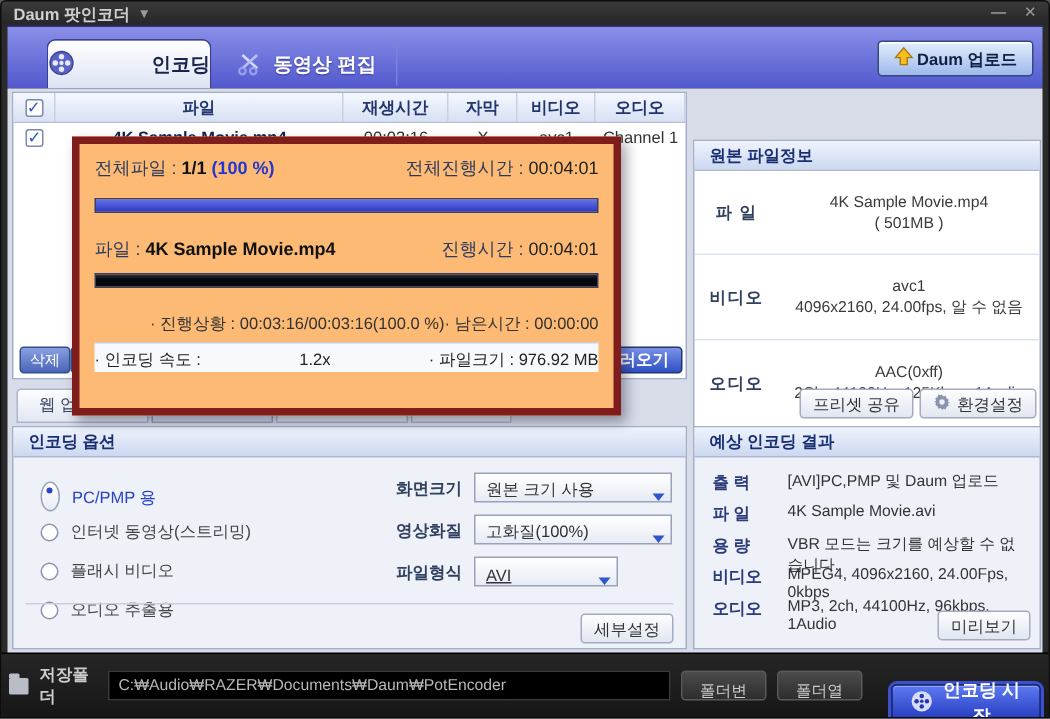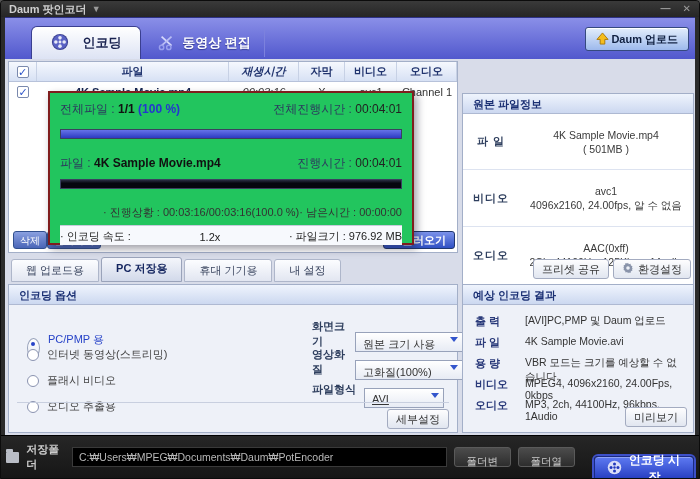--- a/index.html
+++ b/index.html
@@ -9,52 +9,52 @@
 
   
   .titlebar { position:absolute; top:0; left:0; right:0; height:16px; background:linear-gradient(#3a3a3a,#262626); display:flex; align-items:center; padding:0 8px; }
   .titlebar .title { color:#cfcfcf; font-weight:bold; font-size:11px; }
   .titlebar .caret { color:#9a9a9a; font-size:9px; margin-left:5px; }
   .win-controls { margin-left:auto; display:flex; gap:12px; }
   .win-controls span { color:#9a9a9a; font-size:10px; font-weight:bold; cursor:default; line-height:14px; }
 
   
   .header { position:absolute; top:16px; left:4px; right:4px; height:42px; background:linear-gradient(#8a8fe8,#5158cd); border-top:1px solid #2e3286; }
-  .tab-enc { position:absolute; left:26px; bottom:0; width:110px; height:33px; background:linear-gradient(#ffffff,#dde3f4); border:1px solid #3a3f90; border-bottom:none; border-radius:6px 6px 0 0; display:flex; align-items:center; justify-content:center; gap:14px; color:#1a2350; font-weight:bold; font-size:13px; }
+  .tab-enc { position:absolute; left:26px; bottom:0; width:110px; height:33px; background:linear-gradient(#ffffff,#dde3f4); border:1px solid #3a3f90; border-bottom:none; border-radius:6px 6px 0 0; display:flex; align-items:center; justify-content:space-between; gap:14px; color:#1a2350; font-weight:bold; font-size:13px; }
   .tab-edit { position:absolute; left:140px; bottom:2px; width:120px; height:28px; display:flex; align-items:center; justify-content:center; gap:6px; color:#ffffff; font-weight:bold; font-size:13px; text-shadow:0 1px 1px #333a8f; border-right:1px solid #7c81dd; }
   .btn-upload { position:absolute; right:6px; top:9px; height:24px; padding:0 10px; background:linear-gradient(#e3eefc,#9db9ec); border:1px solid #35497f; border-radius:3px; display:flex; align-items:center; gap:2px; color:#102040; font-weight:bold; font-size:11px; box-shadow:inset 0 1px 0 #fff; }
 
   
   .content { position:absolute; top:58px; left:4px; right:4px; height:378px; background:#d8dce9; }
 
   .panel { position:absolute; background:#ffffff; border:1px solid #a3afc8; }
   .panel-title { height:20px; background:linear-gradient(#eff4fd,#ccd8f0); border-bottom:1px solid #aeb9d2; color:#1a2f73; font-weight:bold; font-size:11px; line-height:20px; padding-left:10px; }
 
   
   .file-panel { left:3px; top:2px; width:450px; height:192px; }
   .list-header { display:flex; height:20px; background:linear-gradient(#f5f8fe,#d7e1f4); border-bottom:1px solid #b7c2da; color:#22356f; font-weight:bold; }
   .list-header > div { display:flex; align-items:center; justify-content:center; border-right:1px solid #c7d1e5; }
   .list-row { display:flex; height:20px; align-items:center; color:#333; }
   .list-row > div { display:flex; align-items:center; justify-content:center; }
-  .c-check { width:28px; } .c-file { flex:1; } .c-dur { width:70px;font-style:italic; } .c-sub { width:46px; } .c-vid { width:52px; } .c-aud { width:60px; }
+  .c-check { width:28px; } .c-file { flex:1; } .c-dur { width:70px; } .c-sub { width:46px; } .c-vid { width:52px; } .c-aud { width:60px; }
   .fname { font-weight:bold; color:#14244f; }
   .checkbox { width:12px; height:12px; background:#fff; border:1px solid #7a89ad; border-radius:2px; color:#2a52c8; font-size:11px; line-height:10px; text-align:center; font-weight:bold; }
   .btn-blue-sm { position:absolute; bottom:3px; height:18px; background:linear-gradient(#8aa0e0,#4a66b8); border:1px solid #31508f; border-radius:3px; color:#fff; font-size:10px; padding:0 6px; line-height:15px; }
   .btn-load { position:absolute; right:2px; bottom:3px; height:18px; background:linear-gradient(#7b92ea,#2f50c4); border:1px solid #20376f; border-radius:3px; color:#fff; font-weight:bold; font-size:11px; padding:0 8px 0 18px; line-height:16px; }
   .btn-load .spark { position:absolute; left:4px; top:4px; width:9px; height:9px; background:radial-gradient(circle at 35% 35%, #ffe27a, #e8a818); border-radius:50%; }
 
   
   .source-panel { left:457px; top:2px; width:232px; height:192px;margin-top:32px; }
   .info-row { display:flex; border-bottom:1px solid #dde3f0; align-items:center; }
   .info-row:last-child { border-bottom:none; }
   .info-label { width:56px; text-align:center; font-weight:bold; color:#30405f; font-size:11px; letter-spacing:1px; }
   .info-value { flex:1; text-align:center; color:#3a3a3a; font-size:10.5px; white-space:pre-line; line-height:14px; }
 
   
-  .dialog { position:absolute; left:43px; top:32px; width:366px; height:154px; background:#22c55e; border:2px solid #7f1d1d; box-shadow:3px 4px 8px rgba(20,20,40,.4); z-index:10; color:#222; }
+  .dialog { position:absolute; left:43px; top:32px; width:366px; height:186px; background:#fdba74; border:5px solid #7f1d1d; box-shadow:3px 4px 8px rgba(20,20,40,.4); z-index:10; color:#222; }
   .d-row { position:absolute; left:10px; right:10px; display:flex; justify-content:space-between; align-items:baseline; }
   .d-bar { position:absolute; left:10px; right:10px; height:10px; border:1px solid #3a415f; background:#fff; }
   .d-bar .fill { height:100%; }
   .fill-blue { width:100%; background:linear-gradient(#6673e8,#2c3ac2); }
   .fill-black { width:100%; background:linear-gradient(#2a2f44 0%,#06070f 40%); }
   .d1 { top:8px; font-size:12px; } .b1 { top:36px; }
   .d2 { top:62px; font-size:12px; } .b2 { top:86px; }
   .d3 { top:112px; font-size:11px; color:#333;justify-content:flex-end; }
   .d4 { top:132px; height:20px; border-top:1px solid #c6ccdb; background:#f7f9fd; align-items:center; padding-top:2px; }
   .pct { color:#2336cf; font-weight:bold; }
@@ -68,22 +68,22 @@
   .mini-btn { height:20px; padding:0 8px; background:linear-gradient(#fdfdfe,#e1e6f0); border:1px solid #a3abc0; border-radius:3px; color:#333; font-size:11px; display:inline-flex; align-items:center; gap:4px; }
   .strip-right { position:absolute; right:4px; top:200px; display:flex; gap:4px; }
 
   
   .opt-panel { left:3px; top:225px; width:450px; height:149px; background:#eef1f8; }
   .radio-row { position:absolute; left:18px; display:flex; align-items:center; gap:8px; color:#444; }
   .radio { width:12px; height:12px; border:1px solid #8a93b0; border-radius:50%; background:#fff; position:relative; }
   .radio.sel::after { content:""; position:absolute; left:3px; top:3px; width:4px; height:4px; border-radius:50%; background:#2743c8; }
   .radio-row.sel-label { color:#2743c8; }
   .field-row { position:absolute; display:flex; align-items:center; gap:8px; }
-  .field-label { color:#30405f; font-weight:bold; font-size:11px;margin-left:48px; }
-  .sel { height:20px; background:linear-gradient(#ffffff,#e7ebf4); border:1px solid #98a2ba; display:flex; align-items:flex-start; padding:4px 4px 0 7px; color:#333;margin-top:17px; }
+  .field-label { color:#30405f; font-weight:bold; font-size:11px; }
+  .sel { height:20px; background:linear-gradient(#ffffff,#e7ebf4); border:1px solid #98a2ba; display:flex; align-items:flex-end; padding:4px 4px 0 7px; color:#333; }
   .sel .txt { flex:1; }
   .chev { width:0; height:0; border-left:4px solid transparent; border-right:4px solid transparent; border-top:5px solid #3355cc; margin-left:6px; }
   .opt-divider { position:absolute; left:8px; right:8px; top:117px; border-top:1px solid #c8cfdf; }
   .btn-detail { position:absolute; right:8px; top:124px; }
 
   .res-panel { left:457px; top:225px; width:232px; height:149px; background:#eef1f8; }
   .res-row { position:absolute; left:12px; right:8px; display:flex; }
   .res-label { width:50px; font-weight:bold; color:#2a3a7a; font-size:11px; }
   .res-value { flex:1; color:#333; font-size:10.5px; }
   .btn-preview { position:absolute; right:6px; bottom:5px; }
@@ -296,21 +296,21 @@
       </div>
       <div class="field-row" style="left:255px; top:58px;">
         <span class="field-label">영상화질</span>
         <div class="sel" style="width:132px;">
           <span class="txt">고화질(100%)</span>
           <span class="chev"></span>
         </div>
       </div>
       <div class="field-row" style="left:255px; top:86px;">
         <span class="field-label">파일형식</span>
-        <div class="sel" style="width:80px;text-decoration:underline;">
+        <div class="sel" style="width:96px;text-decoration:underline;">
           <span class="txt">AVI</span>
           <span class="chev"></span>
         </div>
       </div>
 
       <div class="opt-divider"></div>
       <button class="mini-btn btn-detail">
           <span>세부설정</span>
         </button>
     </div>
@@ -340,21 +340,21 @@
       <button class="mini-btn btn-preview">
           <span>미리보기</span>
         </button>
     </div>
 
   </div>
 
   <div class="bottombar">
     <span class="folder-icon"></span>
     <span class="save-label">저장폴더</span>
-    <div class="path-box">C:₩Users₩MPEG₩Documents₩Daum₩PotEncoder</div>
+    <div class="path-box">C:₩Audio₩RAZER₩Documents₩Daum₩PotEncoder</div>
     <button class="btn-dark">폴더변경</button>
     <button class="btn-dark">폴더열기</button>
     <button class="btn-start">
       <span>
         <svg width="15" height="15" viewBox="0 0 20 20">
             <circle cx="10" cy="10" r="9" fill="#d9ddf8"></circle>
             <circle cx="10" cy="5.4" r="2" fill="#2138bc"></circle>
             <circle cx="10" cy="14.6" r="2" fill="#2138bc"></circle>
             <circle cx="5.4" cy="10" r="2" fill="#2138bc"></circle>
             <circle cx="14.6" cy="10" r="2" fill="#2138bc"></circle>

